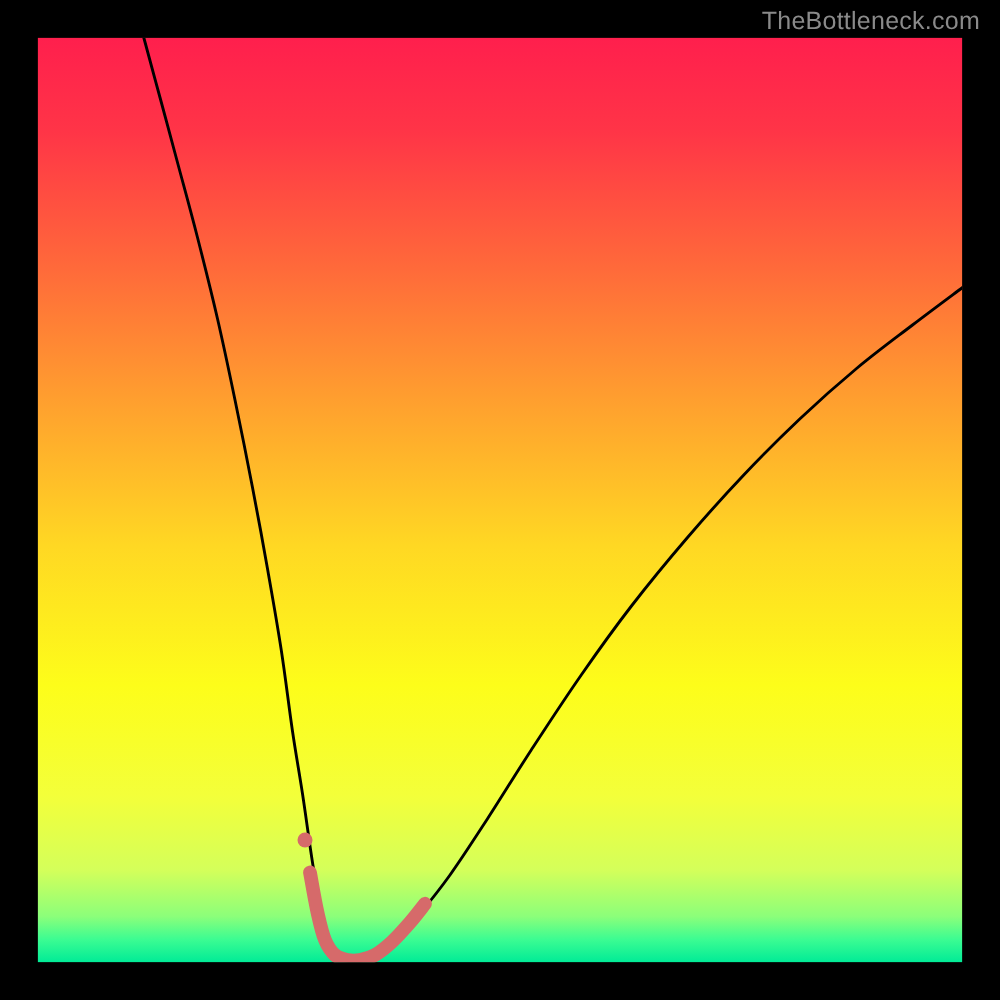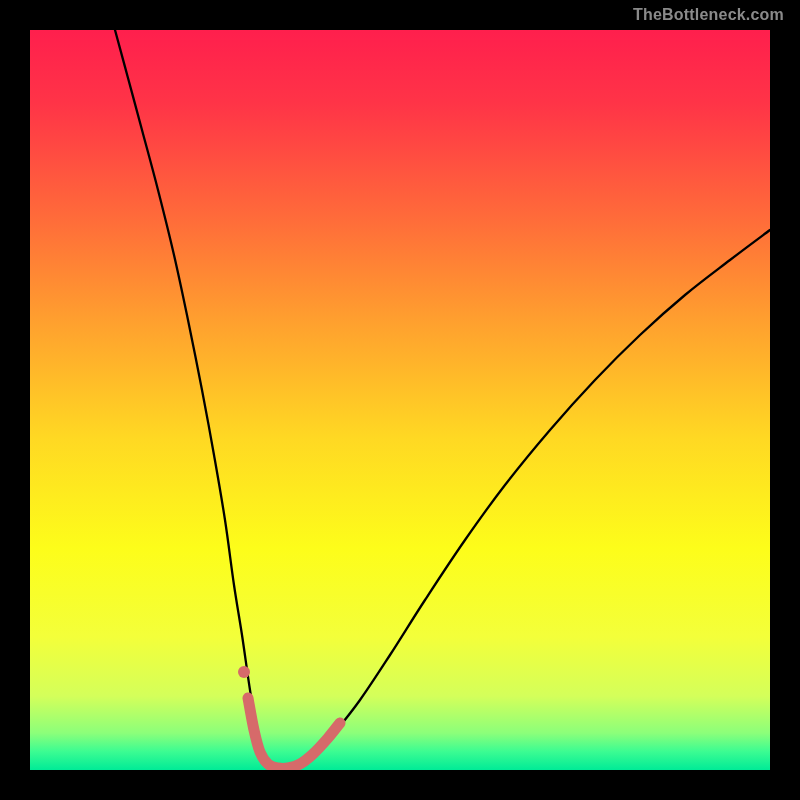--- a/index.html
+++ b/index.html
@@ -31,23 +31,23 @@
     left: 0;
     top: 0;
     width: 100%;
     height: 100%;
   }
   .watermark {
     position: absolute;
     top: 6px;
     right: 16px;
     font-family: Arial, Helvetica, sans-serif;
-    font-size: 16px;
+    font-size: 20px;
     color: #8a8a8a;
-    font-weight: 700;
+    font-weight: 400;
     letter-spacing: 0.2px;
   }
   svg.curves {
     position: absolute;
     left: 0;
     top: 0;
     width: 100%;
     height: 100%;
   }
 </style>

